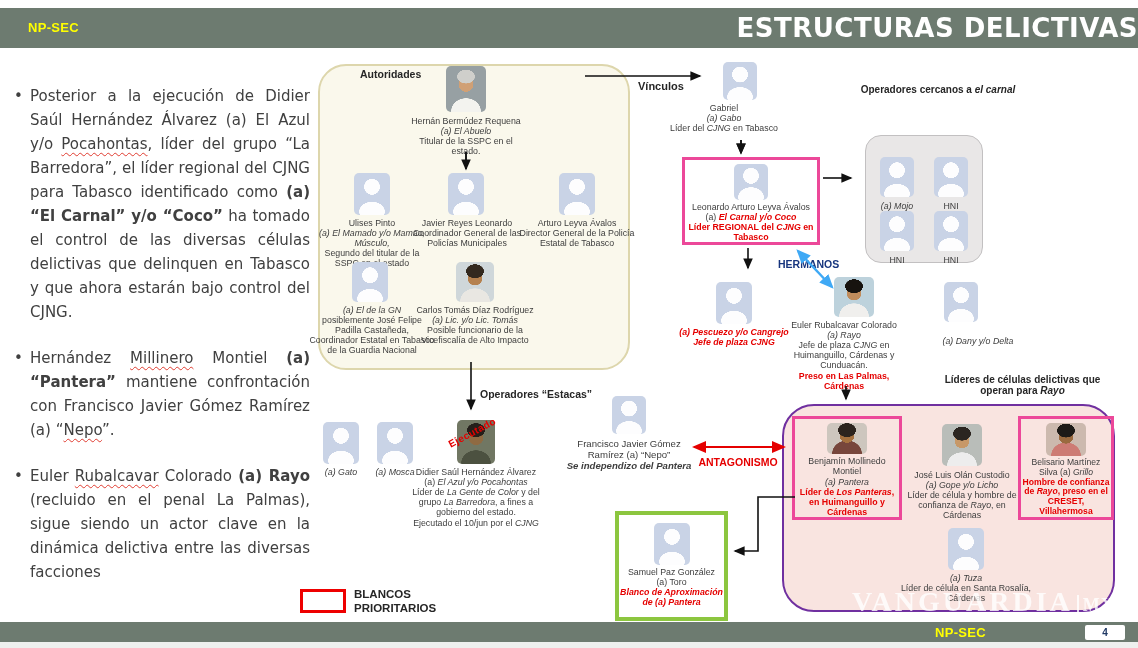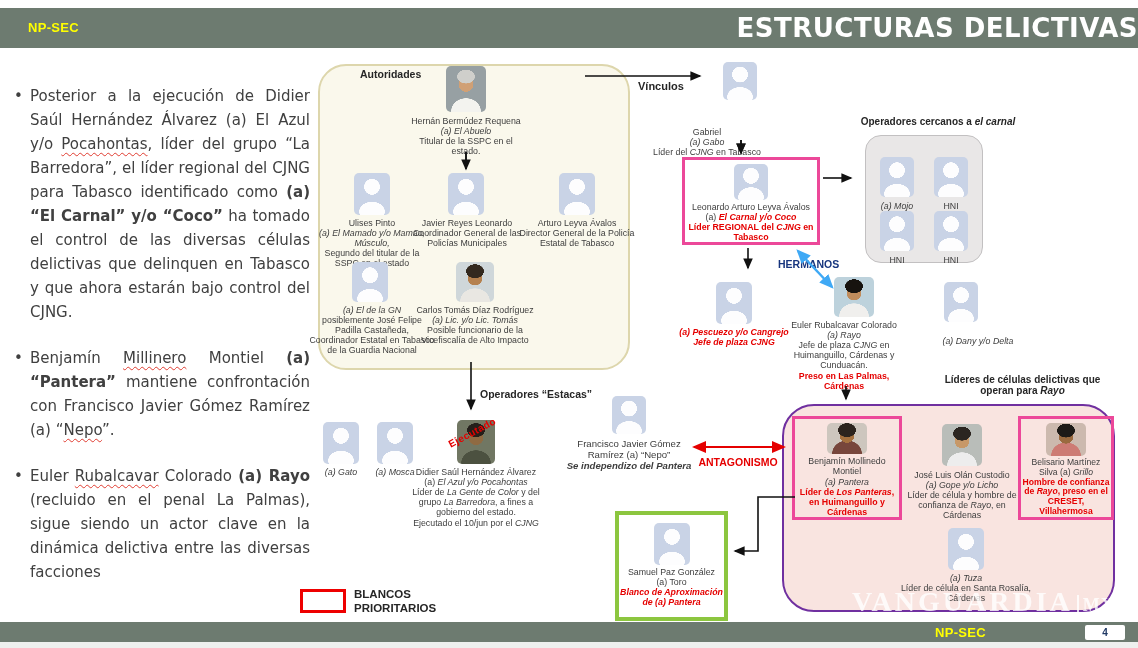--- a/index.html
+++ b/index.html
@@ -84,21 +84,21 @@
   <div id="npsec-top" class="npsec">NP-SEC</div>
   <div id="title">ESTRUCTURAS DELICTIVAS</div>
 
   <div id="notes">
     <div class="bullet">
       <span class="dot">•</span>
       <p class="btext"><span>Posterior a la ejecución de Didier Saúl Hernández Álvarez (a) El Azul y/o </span><span class="wavy">Pocahontas</span><span>, líder del grupo “La Barredora”, el líder regional del CJNG para Tabasco identificado como </span><span class="b">(a) “El Carnal” y/o “Coco”</span><span> ha tomado el control de las diversas células delictivas que delinquen en Tabasco y que ahora estarán bajo control del CJNG.</span></p>
     </div>
     <div class="bullet">
       <span class="dot">•</span>
-      <p class="btext"><span>Benjamín </span><span class="wavy">Millinero</span><span> Montiel </span><span class="b">(a) “Pantera”</span><span> mantiene confrontación con Francisco Javier Gómez Ramírez (a) “</span><span class="wavy">Nepo</span><span>”.</span></p>
+      <p class="btext"><span>Hernández </span><span class="wavy">Millinero</span><span> Montiel </span><span class="b">(a) “Pantera”</span><span> mantiene confrontación con Francisco Javier Gómez Ramírez (a) “</span><span class="wavy">Nepo</span><span>”.</span></p>
     </div>
     <div class="bullet">
       <span class="dot">•</span>
       <p class="btext"><span>Euler </span><span class="wavy">Rubalcavar</span><span> Colorado </span><span class="b">(a) Rayo</span><span> (recluido en el penal La Palmas), sigue siendo un actor clave en la dinámica delictiva entre las diversas facciones</span></p>
     </div>
   </div>
 
   <div id="authbox" class="box"></div>
   <div class="slabel" style="left:360px;top:68px;">Autoridades</div>
 
@@ -115,23 +115,23 @@
   <div class="plabel" style="left:516px;top:218px;width:122px;"><span>Arturo Leyva Ávalos</span><br><span>Director General de la Policía Estatal de Tabasco</span></div>
 
   <div class="pic" style="left:352px;top:262px;width:36px;height:40px;"></div>
   <div class="plabel" style="left:308px;top:305px;width:128px;"><span class="it">(a) El de la GN</span><br><span>posiblemente José Felipe Padilla Castañeda,</span><br><span>Coordinador Estatal en Tabasco de la Guardia Nacional</span></div>
 
   <div class="pic photo p-carlos" style="left:456px;top:262px;width:38px;height:40px;"></div>
   <div class="plabel" style="left:408px;top:305px;width:134px;"><span>Carlos Tomás Díaz Rodríguez</span><br><span class="it">(a) Lic. y/o Lic. Tomás</span><br><span>Posible funcionario de la Vicefiscalía de Alto Impacto</span></div>
 
   <div class="slabel" style="left:638px;top:80px;font-size:11px;">Vínculos</div>
   <div class="pic" style="left:723px;top:62px;width:34px;height:38px;"></div>
-  <div class="plabel" style="left:649px;top:103px;width:116px;margin-top:24px;"><span>Gabriel</span><br><span class="it">(a) Gabo</span><br><span>Líder del </span><span class="it">CJNG</span><span> en Tabasco</span></div>
-
-  <div class="slabel" style="left:858px;top:116px;width:160px;text-align:center;font-size:10px;"><span>Operadores cercanos a </span><span class="it">el carnal</span></div>
+  <div class="plabel" style="left:666px;top:103px;width:116px;"><span>Gabriel</span><br><span class="it">(a) Gabo</span><br><span>Líder del </span><span class="it">CJNG</span><span> en Tabasco</span></div>
+
+  <div class="slabel" style="left:858px;top:84px;width:160px;text-align:center;font-size:10px;"><span>Operadores cercanos a </span><span class="it">el carnal</span></div>
 
   <div id="graybox" class="box">
     <div class="gcell">
       <div class="pic cellpic"></div>
       <div class="plabel inlabel"><span class="it">(a) Mojo</span></div>
     </div>
     <div class="gcell">
       <div class="pic cellpic"></div>
       <div class="plabel inlabel"><span>HNI</span></div>
     </div>

